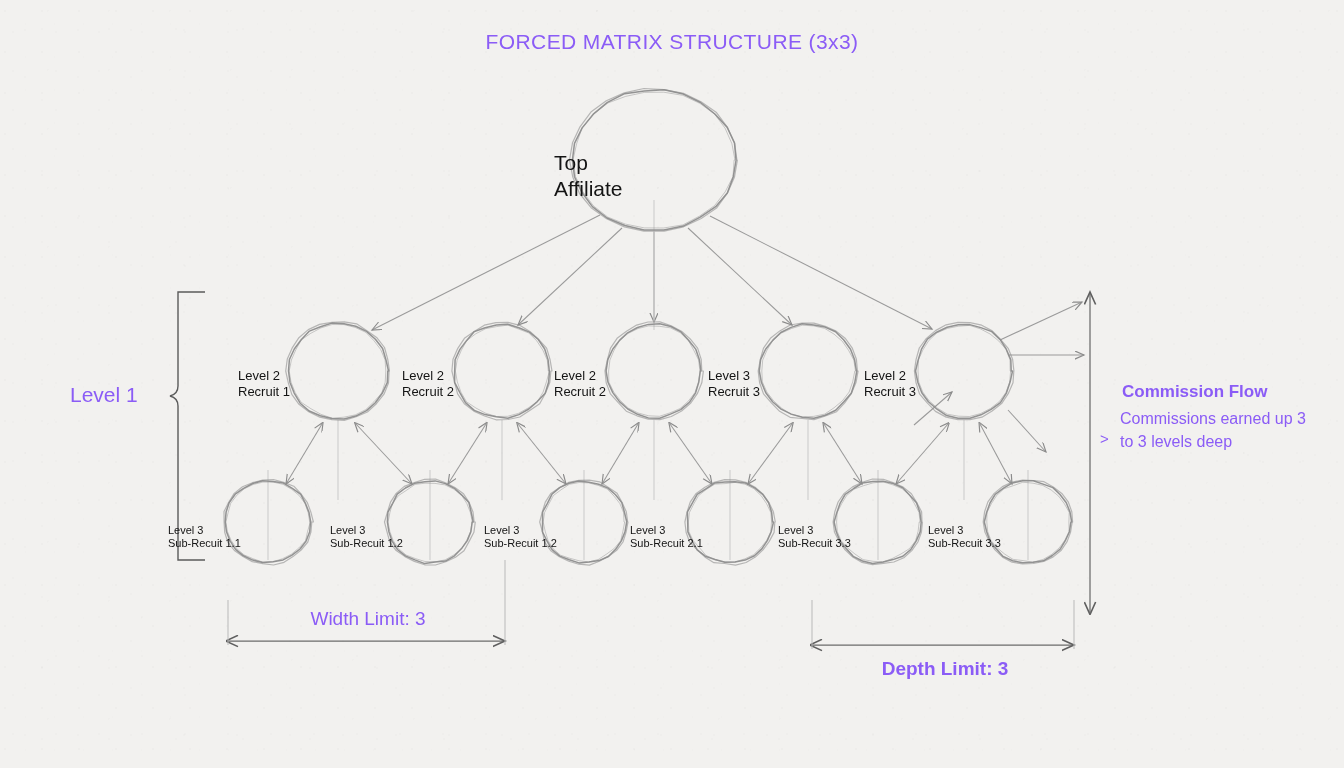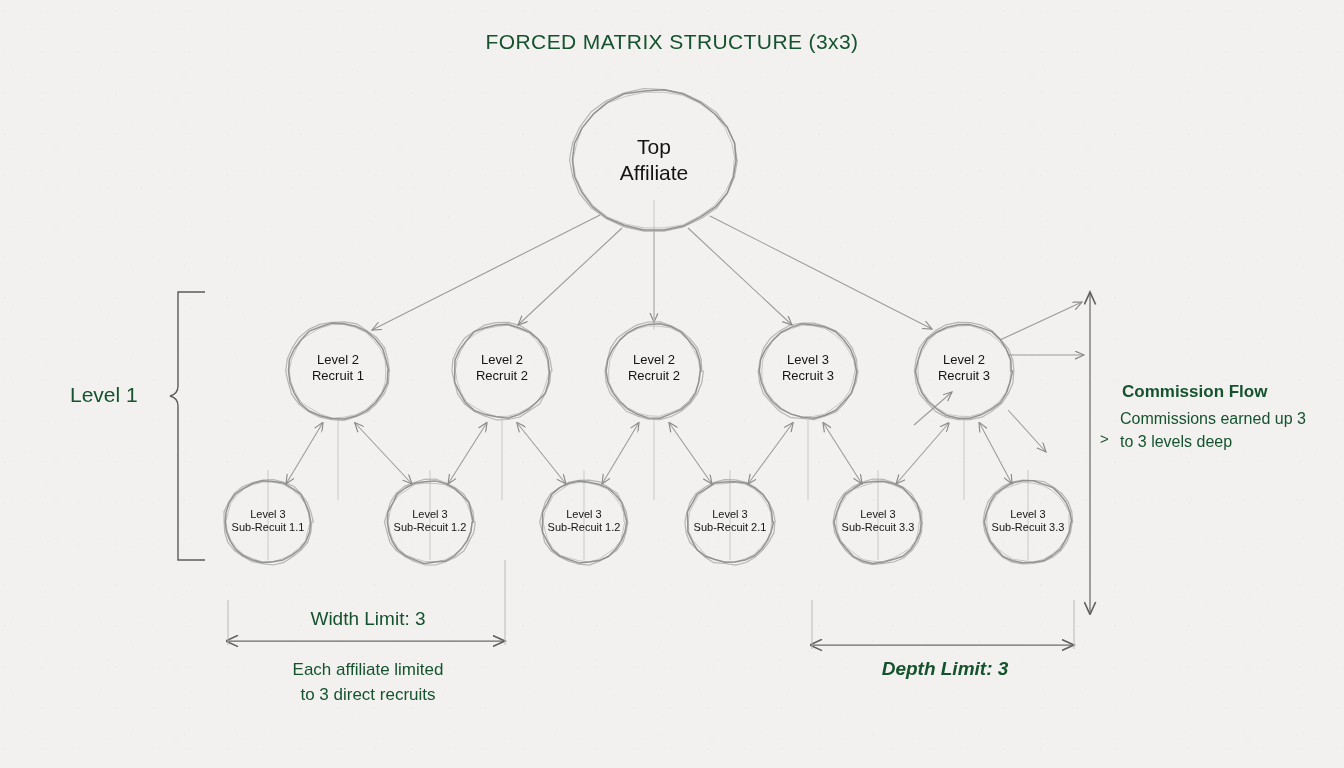--- a/index.html
+++ b/index.html
@@ -25,42 +25,43 @@
       radial-gradient(circle at 31% 82%, rgba(0,0,0,.022) 0 1px, transparent 1px),
       radial-gradient(circle at 63% 41%, rgba(0,0,0,.026) 0 1px, transparent 1px),
       radial-gradient(circle at 88% 73%, rgba(0,0,0,.020) 0 1px, transparent 1px);
     background-size: 37px 41px, 53px 47px, 61px 59px, 43px 39px, 67px 71px, 29px 33px;
   }
   #canvas { position: absolute; inset: 0; }
   svg.layer { position: absolute; left: 0; top: 0; width: 1344px; height: 768px; }
 
   .node-label {
     position: absolute;
-    text-align: center;
+    text-align: left;
     line-height: 1.22;
     pointer-events: none;
     white-space: nowrap;
     color: #141414;
+    margin-top: 16px;
   }
   .node-label.big   { font-size: 21px; }
   .node-label.mid   { font-size: 13px; }
   .node-label.small { font-size: 11px; }
 
-  .txt { position: absolute; color: #14532d; }
+  .txt { position: absolute; color: #8b5cf6; }
   #diagram-title {
     top: 30px; left: 0; width: 1344px;
     text-align: center;
     font-size: 21px;
     letter-spacing: .4px;
   }
   #level1-label { left: 70px; top: 383px; font-size: 21px; }
   #width-limit-label { left: 218px; top: 608px; width: 300px; text-align: center; font-size: 19px; font-weight: normal; }
   #width-limit-note { left: 218px; top: 658px; width: 300px; text-align: center; font-size: 17px; line-height: 1.45; }
   #fill-note { left: 516px; top: 590px; width: 280px; text-align: center; font-size: 17px; line-height: 1.45; }
-  #depth-limit-label { left: 800px; top: 658px; width: 290px; text-align: center; font-size: 19px; font-weight: bold; font-style: italic; }
+  #depth-limit-label { left: 800px; top: 658px; width: 290px; text-align: center; font-size: 19px; font-weight: bold; }
   #commission-title { left: 1122px; top: 382px; font-size: 17px; font-weight: bold; }
   #commission-note { left: 1120px; top: 408px; width: 215px; font-size: 16px; line-height: 1.42; }
   #commission-bullet { left: 1100px; top: 430px; font-size: 15px; }
 </style>
 </head>
 <body>
 
 <div id="canvas">
   <div id="paper-grain"></div>
 
@@ -202,24 +203,20 @@
       <div class="node-label small" style="left: 630px; width: 200px; top: 508px;"><span>Level 3</span><br><span>Sub-Recuit 2.1</span></div>
       <div class="node-label small" style="left: 778px; width: 200px; top: 508px;"><span>Level 3</span><br><span>Sub-Recuit 3.3</span></div>
       <div class="node-label small" style="left: 928px; width: 200px; top: 508px;"><span>Level 3</span><br><span>Sub-Recuit 3.3</span></div>
     </div>
 
   <div class="txt" id="diagram-title">FORCED MATRIX STRUCTURE (3x3)</div>
 
   <div class="txt" id="level1-label">Level 1</div>
 
   <div class="txt" id="width-limit-label">Width Limit: 3</div>
-  <div class="txt" id="width-limit-note">
-    <span>Each affiliate limited</span><br>
-    <span>to 3 direct recruits</span>
-  </div>
 
 
   <div class="txt" id="depth-limit-label">Depth Limit: 3</div>
 
   <div class="txt" id="commission-title">Commission Flow</div>
   <div class="txt" id="commission-bullet">&gt;</div>
   <div class="txt" id="commission-note">
     <span>Commissions earned up 3</span><br>
     <span>to 3 levels deep</span>
   </div>

